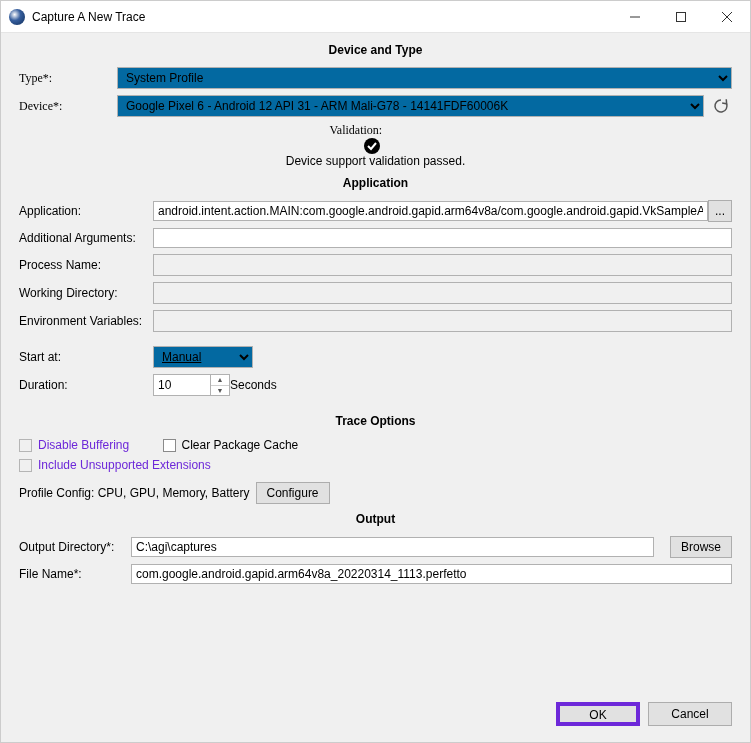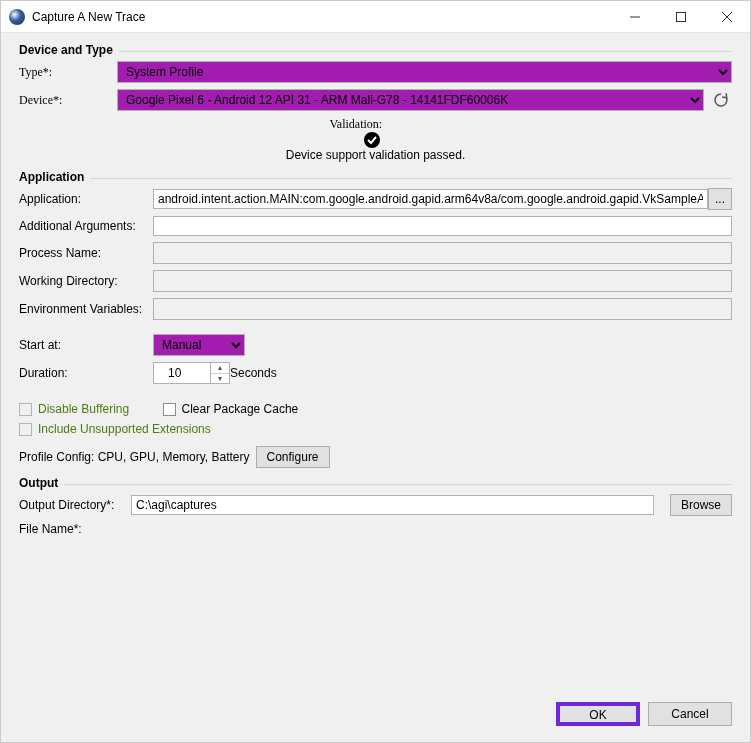--- a/index.html
+++ b/index.html
@@ -43,21 +43,21 @@
   
   .client {
     flex: 1;
     padding: 10px 18px 10px 18px;
     display: flex; flex-direction: column;
     overflow: hidden;
   }
   .group { margin-bottom: 8px; }
   
   .group-header {
-    display:flex; align-items:center; gap:6px; margin-bottom:4px;
+    display:flex; align-items:center; gap:6px; margin-bottom:4px;flex-direction:column;
   }
   .group-header .rule {
     flex:1; height:1px; background:#d7d7d7; position: relative; top:1px;
   }
   .group-header .lbl { font-weight:bold; }
   
   .row {
     display:flex; align-items:center;
     margin-bottom: 6px;
   }
@@ -71,31 +71,31 @@
   #sec-start-dur    .label { width: 128px; }
   #sec-output       .label { width: 106px; }
 
   select, input[type=text] {
     font: inherit;
     padding: 2px 4px;
     border: 1px solid #b1b1b1;
     background:#fff;
     box-sizing:border-box;
   }
-  select { background:#a21caf; }
+  select { background:#0369a1; }
   select.wide, input.wide { flex:1; }
   input.wide { min-width: 0; }
-  select.small { width:92px; height:22px; }
+  select.small { width:100px; height:22px;text-decoration:underline; }
   .duration-spin {
     display:inline-flex; align-items:stretch;
     border:1px solid #b1b1b1; background:#fff; height:22px;
     box-sizing:border-box;
   }
   .duration-spin input {
-    border:none; width:56px; padding:2px 14px; font:inherit;
+    border:none; width:56px; padding:2px 4px; font:inherit;
   }
   .duration-spin .arrows {
     width:18px; border-left:1px solid #b1b1b1;
     display:flex; flex-direction:column;
   }
   .duration-spin .arrows > div {
     flex:1; display:flex; align-items:center; justify-content:center;
     font-size:7px; color:#555; line-height:1;
   }
   .duration-spin .arrows > div:first-child { border-bottom:1px solid #d0d0d0; }
@@ -135,21 +135,21 @@
   
   .trace-opts { margin-top:4px; }
   .chk {
     display:inline-flex; align-items:center; gap:6px; margin-right:30px;
     margin-bottom:6px;
   }
   .chk .box {
     width:13px; height:13px; border:1px solid #8a8a8a; background:#fff; box-sizing:border-box;
     display:inline-block; flex:none;
   }
-  .chk.disabled { color:#4d7c0f; }
+  .chk.disabled { color:#6d28d9; }
   .chk.disabled .box { border-color:#b5b5b5; background:#f0f0f0; }
   .profile-row { display:flex; align-items:center; gap:6px; margin-top:4px; }
   
   .footer {
     display:flex; justify-content:flex-end; gap:8px;
     margin-top:auto;
     padding: 8px 0 6px 0;
   }
   .footer .btn { width:84px; height:24px; }
   .footer .btn.primary {
@@ -263,20 +263,24 @@
           <span class="arrows">
             <div>▲</div>
             <div>▼</div>
           </span>
         </span>
         <span style="">Seconds</span>
       </div>
     </div>
 
     <div class="group trace-opts" id="sec-trace-options">
+      <div class="group-header">
+        <span class="lbl">Trace Options</span>
+        <span class="rule"></span>
+      </div>
       <div>
         <label class="chk disabled">
           <span class="box"></span>
           <span>Disable Buffering</span>
         </label>
         <label class="chk">
           <span class="box"></span>
           <span>Clear Package Cache</span>
         </label>
       </div>
@@ -297,20 +301,21 @@
         <span class="lbl">Output</span>
         <span class="rule"></span>
       </div>
       <div class="row">
         <span class="label">Output Directory*:</span>
         <input type="text" class="wide" value="C:\agi\captures" style="">
         <button class="btn" style="margin-left:16px">Browse</button>
       </div>
       <div class="row">
         <span class="label">File Name*:</span>
+        <input type="text" class="wide" value="com.google.android.gapid.arm64v8a_20220314_1113.perfetto" style="">
       </div>
     </div>
 
     <div class="footer">
       <button class="btn primary">OK</button>
       <button class="btn">Cancel</button>
     </div>
 
   </div>
 </div>

